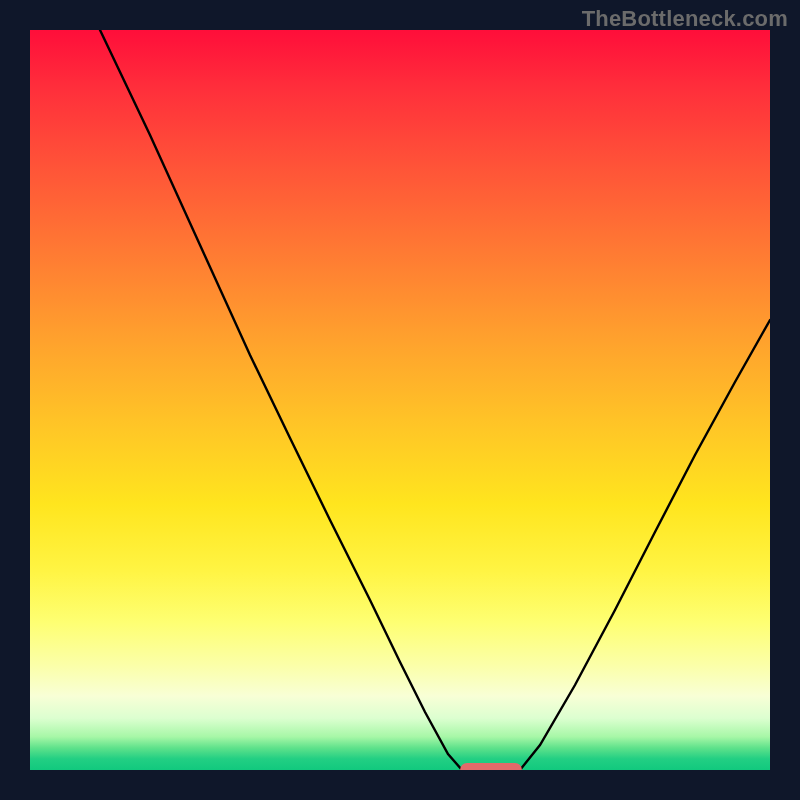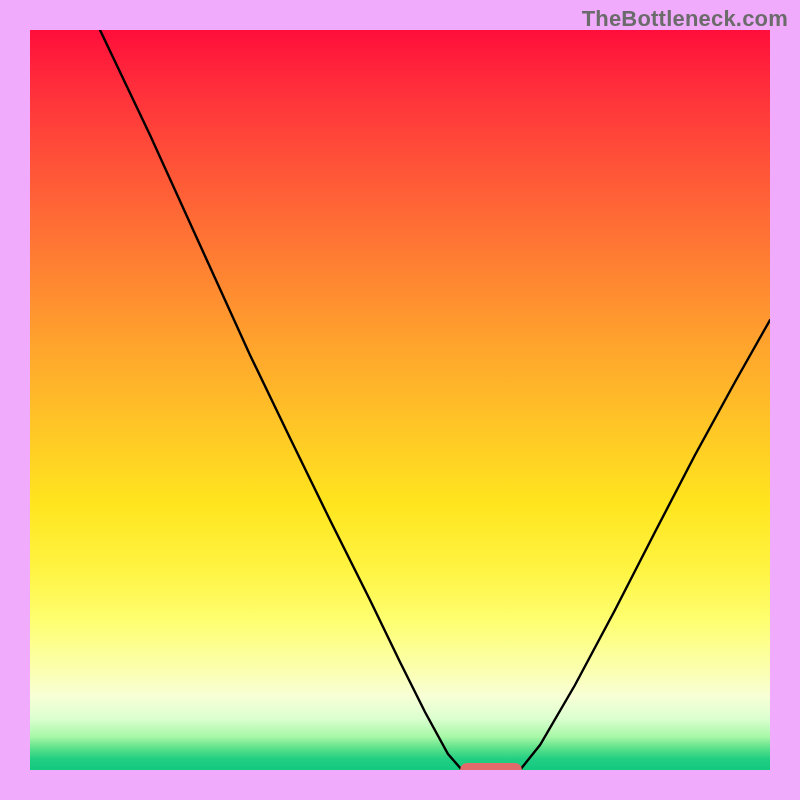--- a/index.html
+++ b/index.html
@@ -7,21 +7,21 @@
     padding: 0;
     width: 800px;
     height: 800px;
     background: #000;
     overflow: hidden;
   }
   .frame {
     position: relative;
     width: 800px;
     height: 800px;
-    background: #f0abfc;
+    background: #0f172a;
   }
   .watermark {
     position: absolute;
     top: 6px;
     right: 12px;
     font-family: Arial, Helvetica, sans-serif;
     font-size: 22px;
     font-weight: 600;
     color: #6b6b6b;
     letter-spacing: 0.2px;

